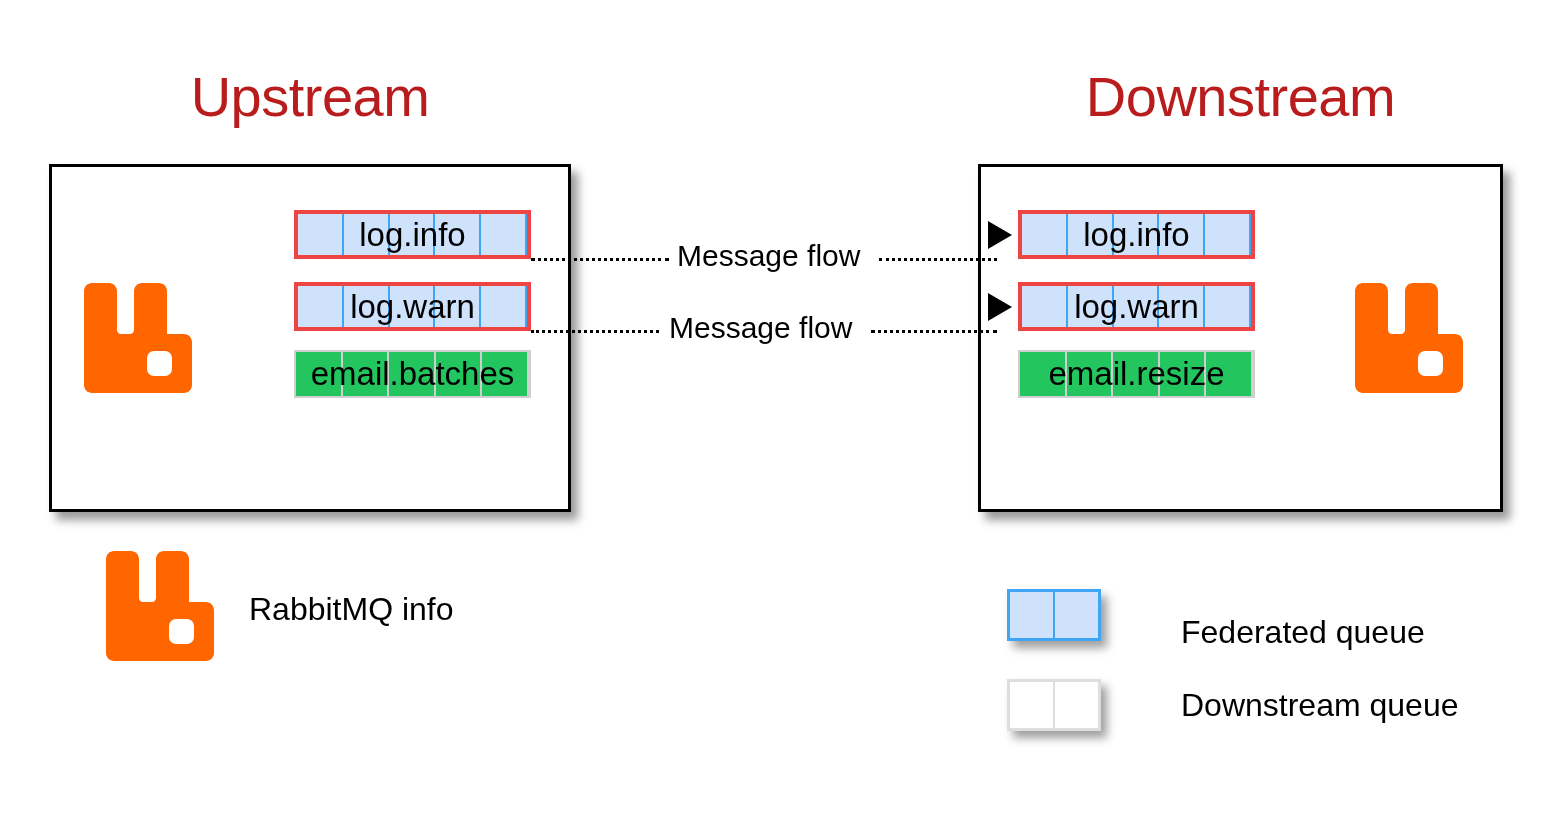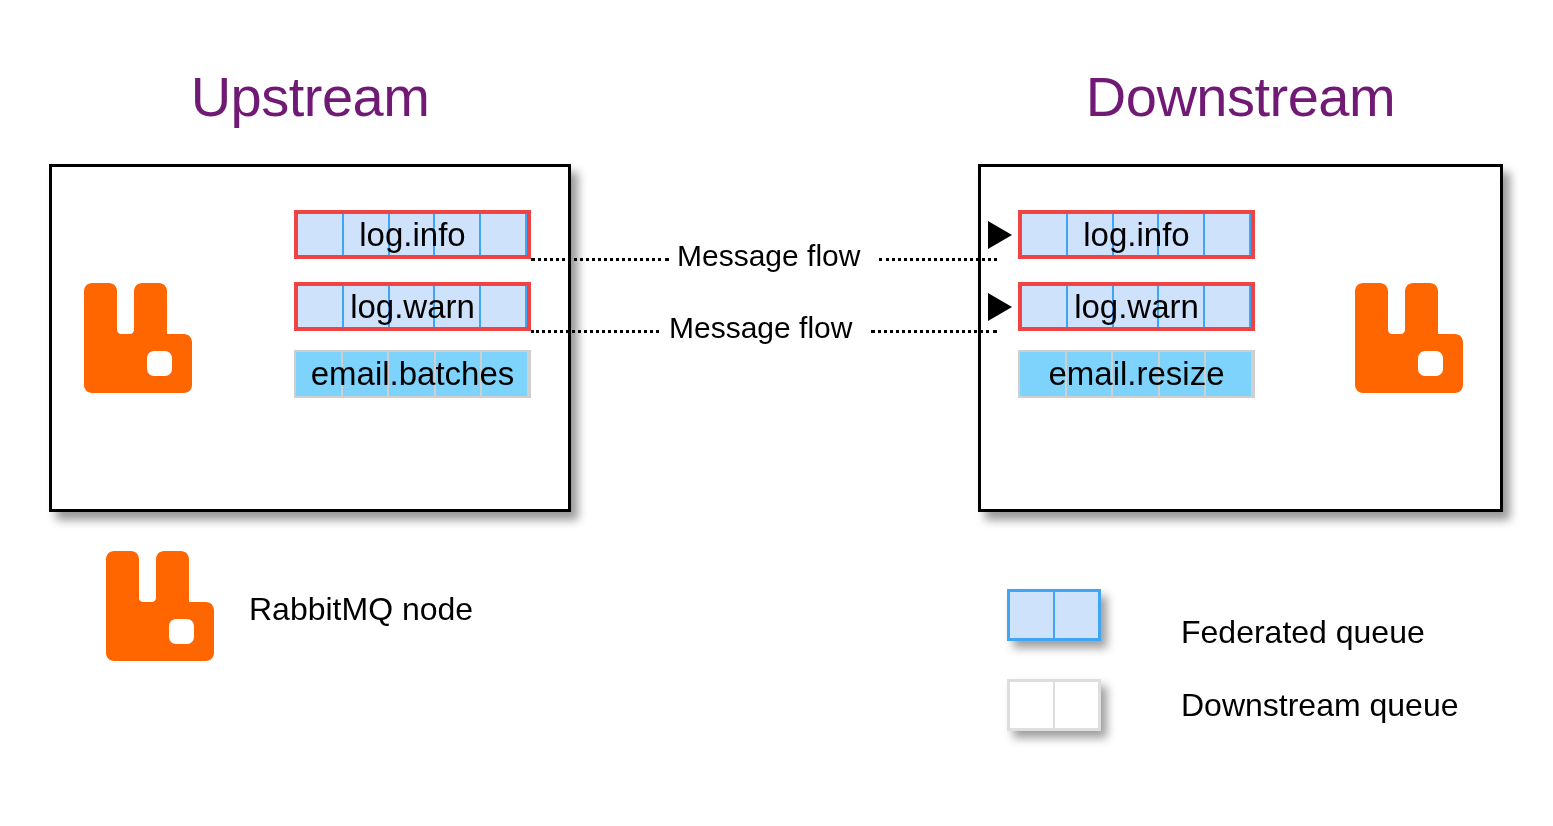--- a/index.html
+++ b/index.html
@@ -13,21 +13,21 @@
     height: 826px;
     background: #ffffff;
     font-family: "Liberation Sans", sans-serif;
     overflow: hidden;
   }
 
   
   .panel-title {
     position: absolute;
     font-size: 56px;
-    color: #701a75;
+    color: #b91c1c;
     font-weight: 400;
     white-space: nowrap;
     letter-spacing: -0.5px;
   }
   #title-upstream  { left: 49px;  top: 64px; width: 522px; text-align: center; }
   #title-downstream{ left: 978px; top: 64px; width: 525px; text-align: center; }
 
   
   .node-panel {
     position: absolute;
@@ -60,21 +60,21 @@
   .queue .cell:last-child { border-right: none; }
 
   .queue.federated {
     border: 4px solid #ef4444;
     background: #cfe2fb;
   }
   .queue.federated .cell { border-right-color: #3fa5f4; }
 
   .queue.unfederated {
     border: 2px solid #cfcfcf;
-    background: #7dd3fc;
+    background: #22c55e;
   }
   .queue.unfederated .cell { border-right-color: #cfcfcf; }
 
   .queue .qlabel {
     position: absolute;
     left: 0; right: 0; top: 0; bottom: 0;
     display: flex;
     align-items: center;
     justify-content: center;
     font-size: 33px;
@@ -251,21 +251,21 @@
     <div class="dotline dot-left"></div>
     <div class="flow-label">Message flow</div>
     <div class="dotline dot-right"></div>
   </div>
   <div class="arrowhead" id="arrow-2"></div>
 
   <svg class="rabbit-logo" id="logo-legend" viewBox="0 0 108 110">
     <path fill="#FF6600" d="M8 0h17c4.4 0 8 3.6 8 8v39c0 2.2 1.8 4 4 4h9c2.2 0 4-1.8 4-4V8c0-4.4 3.6-8 8-8h17c4.4 0 8 3.6 8 8v43h17c4.4 0 8 3.6 8 8v43c0 4.4-3.6 8-8 8H8c-4.4 0-8-3.6-8-8V8c0-4.4 3.6-8 8-8z"></path>
     <rect fill="#FFFFFF" x="63" y="68" width="25" height="25" rx="7"></rect>
   </svg>
-  <div class="legend-label" id="legend-node-label">RabbitMQ node</div>
+  <div class="legend-label" id="legend-node-label">RabbitMQ info</div>
 
   <div class="legend-swatch" id="legend-fed-swatch">
     <div class="cell"></div>
     <div class="cell"></div>
   </div>
   <div class="legend-label" id="legend-fed-label">Federated queue</div>
 
   <div class="legend-swatch" id="legend-unfed-swatch">
     <div class="cell"></div>
     <div class="cell"></div>

